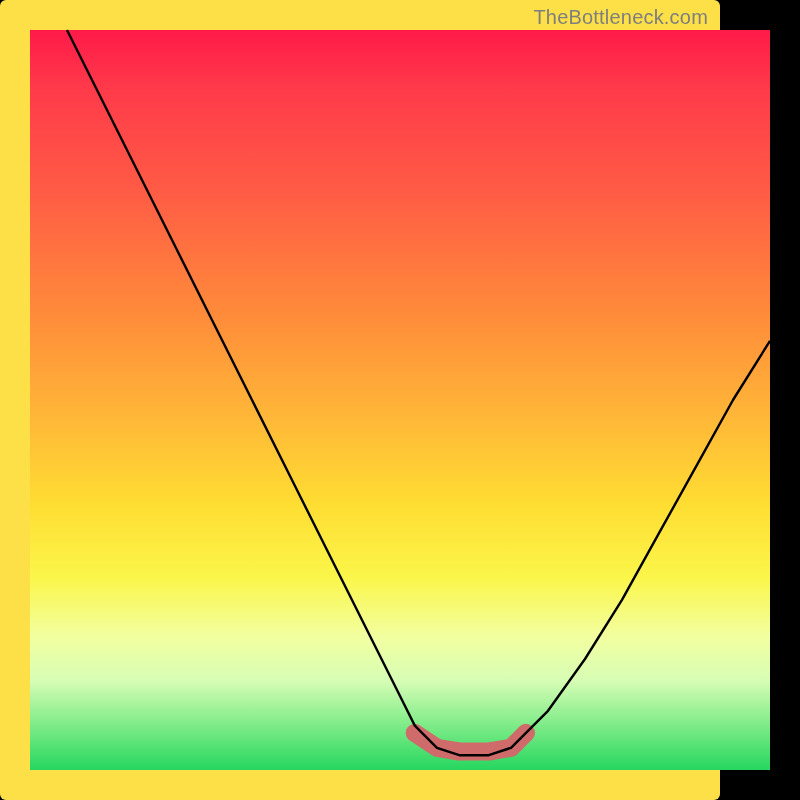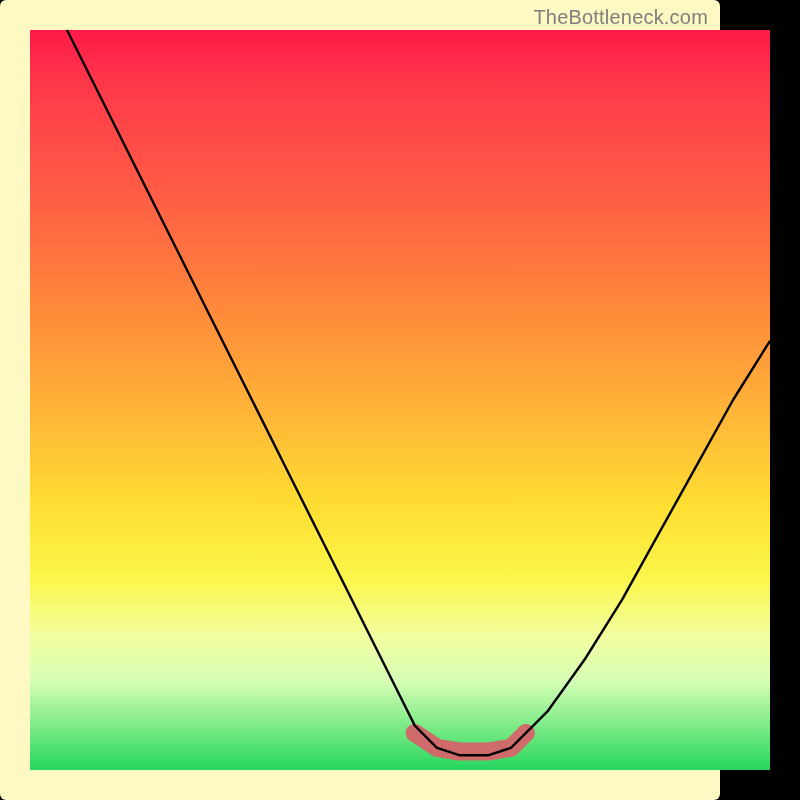--- a/index.html
+++ b/index.html
@@ -10,21 +10,21 @@
     overflow: hidden;
     background: #000;
     font-family: Arial, Helvetica, sans-serif;
   }
   .frame {
     position: absolute;
     left: 0;
     top: 0;
     width: 720px;
     height: 800px;
-    background: #fef9c3;
+    background: #fde047;
     border-radius: 6px;
   }
   .plot-area {
     position: absolute;
     left: 30px;
     top: 30px;
     width: 740px;
     height: 740px;
     
     background: linear-gradient(to bottom,

